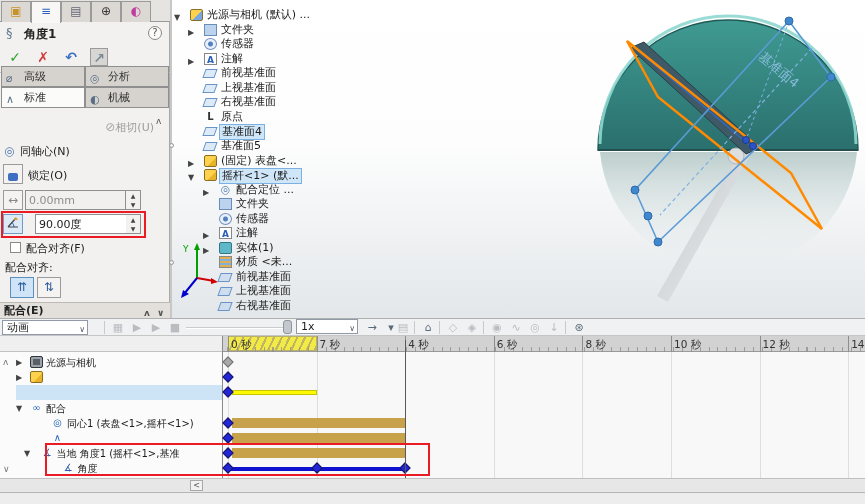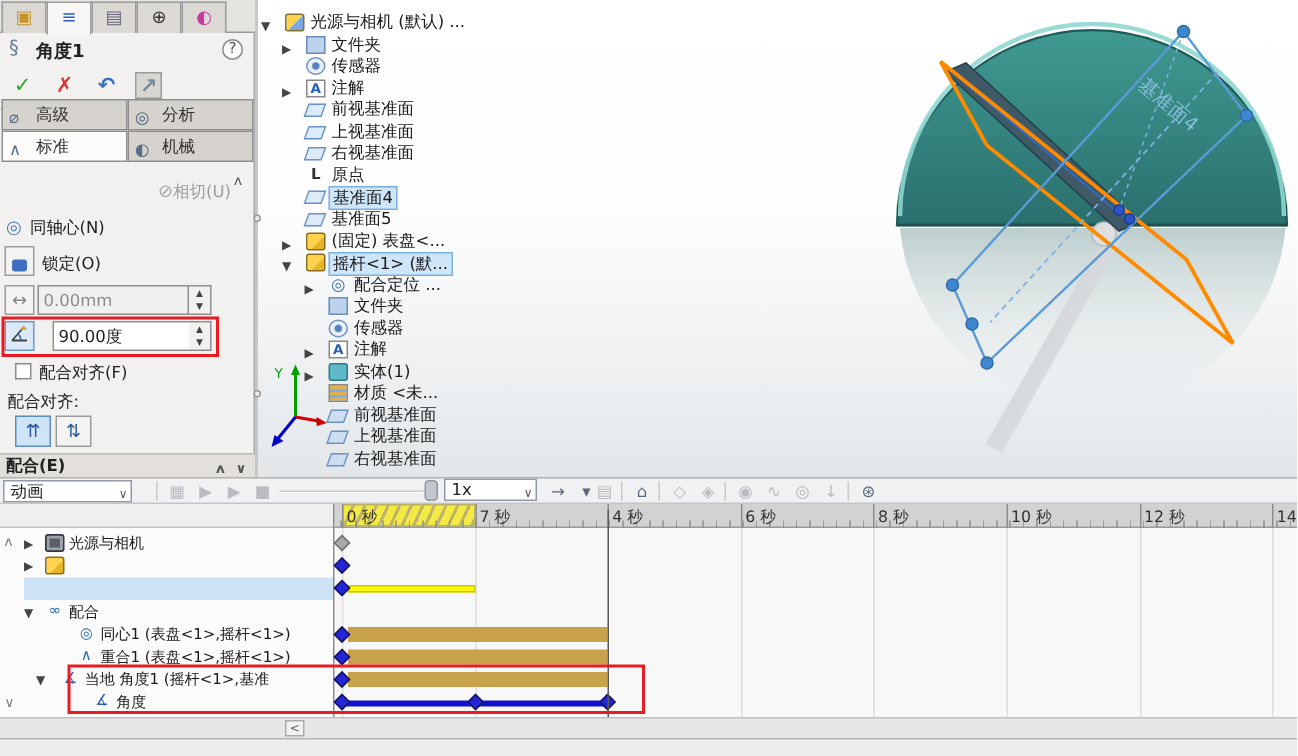--- a/index.html
+++ b/index.html
@@ -410,21 +410,20 @@
         <div class="mm-arrow" style="left: 16px; top: 3px;">▼</div>
         <div class="mm-icon ti-glyph-blue" style="left: 30px; top: 1px;">∞</div>
         <div class="mm-row-label" style="left: 46px; top: 0px; width: 174px;">配合</div>
       </div>
       <div style="position: absolute; left: 0px; top: 63.8px; width: 222px; height: 15px;">
         <div class="mm-icon ti-glyph-blue" style="left: 51px; top: 1px;">◎</div>
         <div class="mm-row-label" style="left: 67px; top: 0px; width: 153px;">同心1 (表盘&lt;1&gt;,摇杆&lt;1&gt;)</div>
       </div>
       <div style="position: absolute; left: 0px; top: 79px; width: 222px; height: 15px;">
         <div class="mm-icon ti-glyph-blue" style="left: 51px; top: 1px;">∧</div>
-        <div class="mm-row-label" style="left: 67px; top: 0px; width: 153px;">重合1 (表盘&lt;1&gt;,摇杆&lt;1&gt;)</div>
       </div>
       <div style="position: absolute; left: 0px; top: 94.2px; width: 222px; height: 15px;">
         <div class="mm-arrow" style="left: 24px; top: 3px;">▼</div>
         <div class="mm-icon ti-angle" style="left: 40.5px; top: 1px;">∡</div>
         <div class="mm-row-label" style="left: 56.5px; top: 0px; width: 163.5px;">当地 角度1 (摇杆&lt;1&gt;,基准</div>
       </div>
       <div style="position: absolute; left: 0px; top: 109.4px; width: 222px; height: 15px;">
         <div class="mm-icon ti-angle" style="left: 61.5px; top: 1px;">∡</div>
         <div class="mm-row-label" style="left: 77.5px; top: 0px; width: 142.5px;">角度</div>
       </div>

